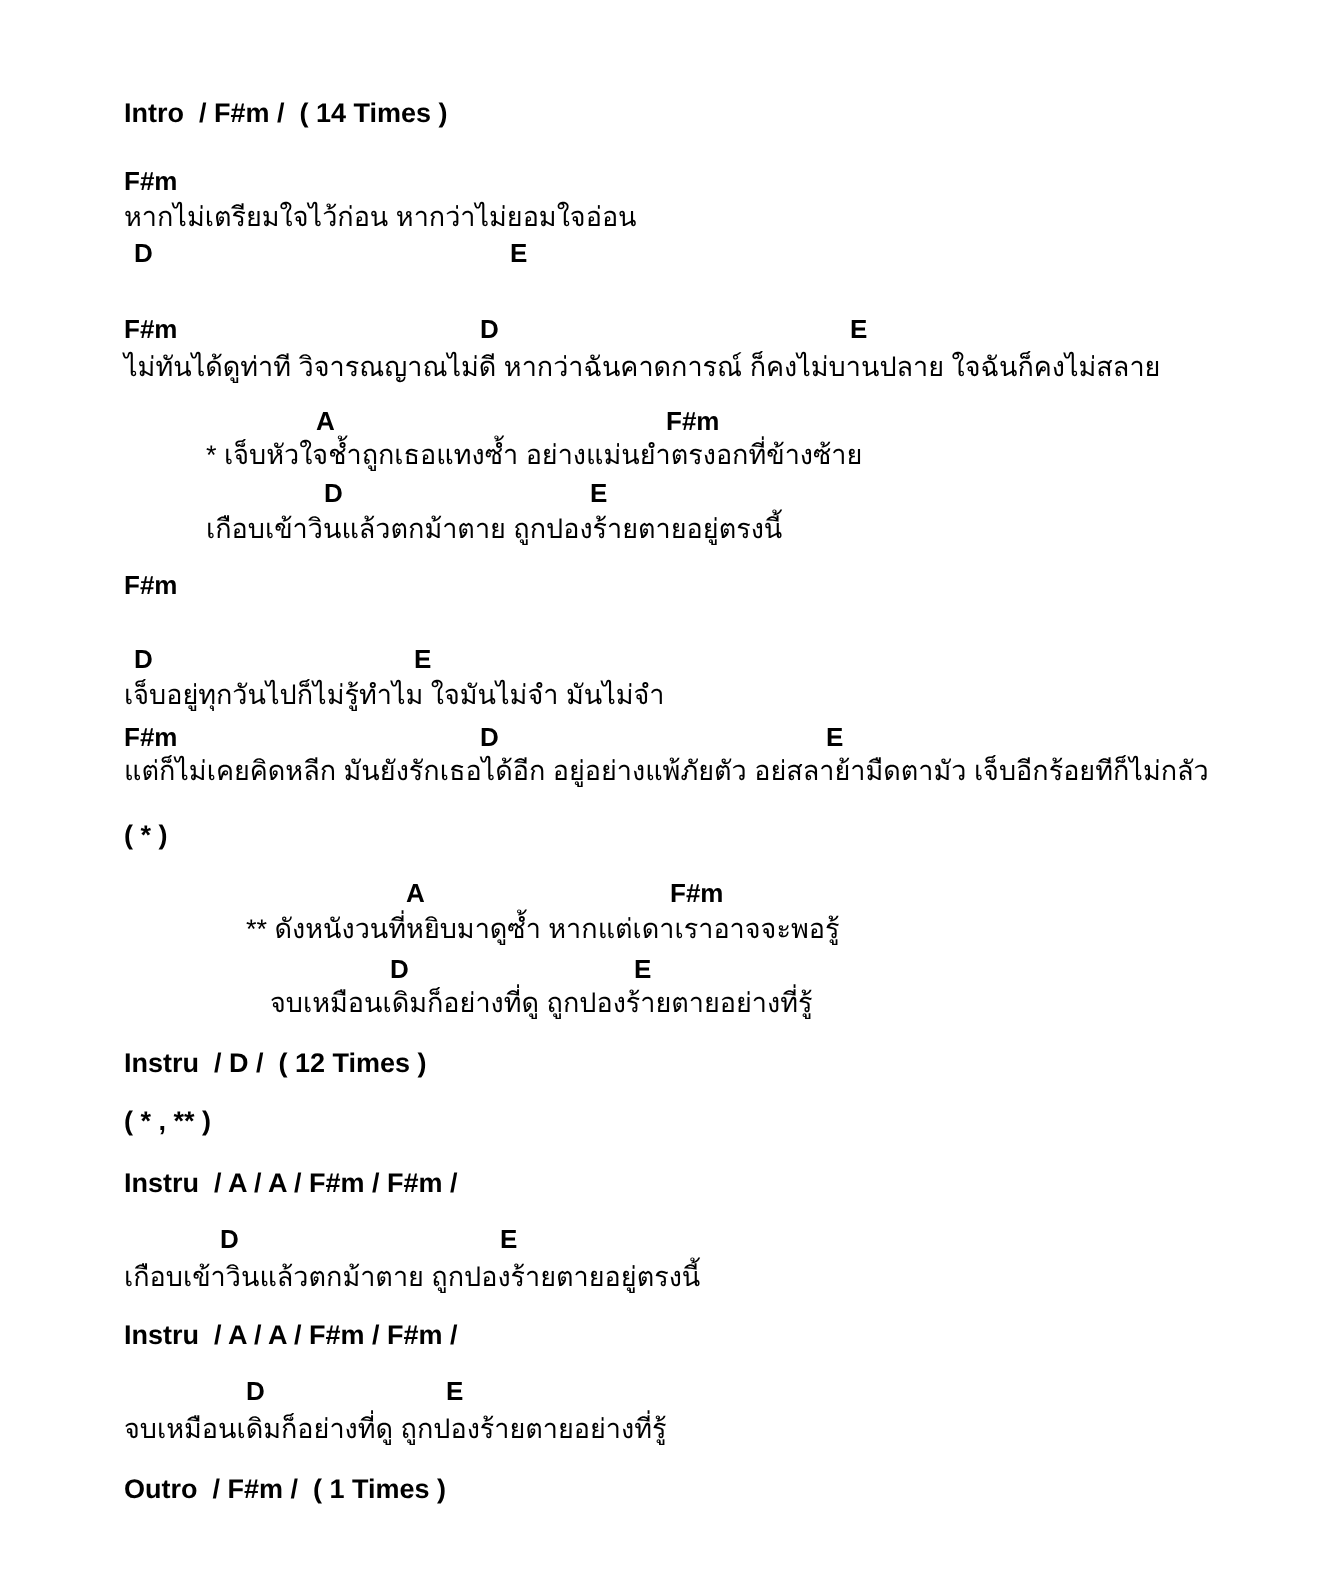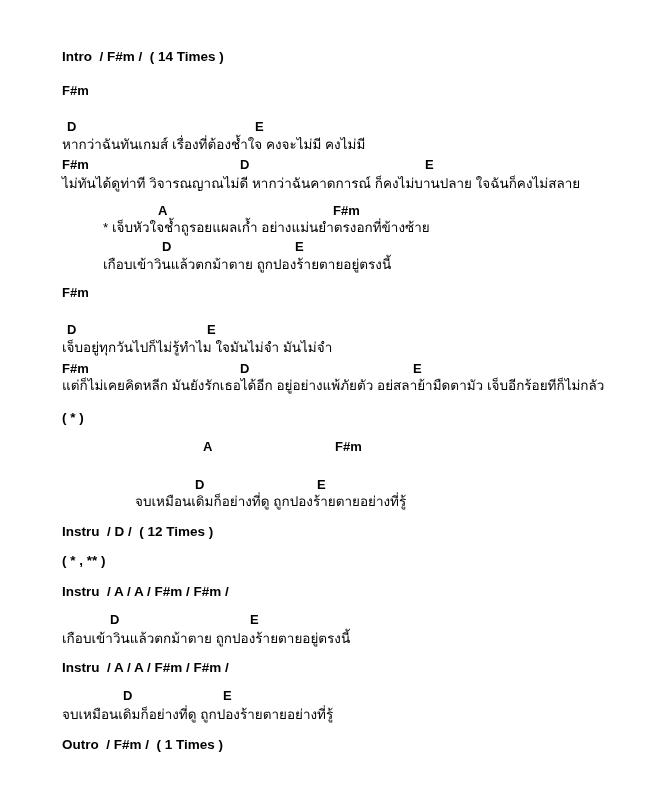--- a/index.html
+++ b/index.html
@@ -41,37 +41,37 @@
 </head>
 <body>
 
 <div class="sheet">
 
   <div class="hdr" style="top:49px">Intro  / F#m /  ( 14 Times )</div>
 
   <div class="chord-line" style="top:83px">
     <span class="chord" style="left:62px">F#m</span>
   </div>
+  <div class="lyric" style="top:100px;left:62px">หากไม่เตรียมใจไว้ก่อน หากว่าไม่ยอมใจอ่อน</div>
   <div class="chord-line" style="top:119px">
     <span class="chord" style="left:67px">D</span>
     <span class="chord" style="left:255px">E</span>
   </div>
-  <div class="lyric" style="top:136px;left:62px">หากว่าฉันทันเกมส์ เรื่องที่ต้องช้ำใจ คงจะไม่มี คงไม่มี</div>
   <div class="chord-line" style="top:157px">
     <span class="chord" style="left:62px">F#m</span>
     <span class="chord" style="left:240px">D</span>
     <span class="chord" style="left:425px">E</span>
   </div>
   <div class="lyric" style="top:175px;left:62px">ไม่ทันได้ดูท่าที วิจารณญาณไม่ดี หากว่าฉันคาดการณ์ ก็คงไม่บานปลาย ใจฉันก็คงไม่สลาย</div>
 
   <div class="chord-line" style="top:203px">
     <span class="chord" style="left:158px">A</span>
     <span class="chord" style="left:333px">F#m</span>
   </div>
-  <div class="lyric" style="top:219px;left:103px">* เจ็บหัวใจช้ำถูรอยแผลเก้ำ อย่างแม่นยำตรงอกที่ข้างซ้าย</div>
+  <div class="lyric" style="top:219px;left:103px">* เจ็บหัวใจช้ำถูกเธอแทงซ้ำ อย่างแม่นยำตรงอกที่ข้างซ้าย</div>
   <div class="chord-line" style="top:239px">
     <span class="chord" style="left:162px">D</span>
     <span class="chord" style="left:295px">E</span>
   </div>
   <div class="lyric" style="top:256px;left:103px">เกือบเข้าวินแล้วตกม้าตาย ถูกปองร้ายตายอยู่ตรงนี้</div>
 
   <div class="chord-line" style="top:285px">
     <span class="chord" style="left:62px">F#m</span>
   </div>
   <div class="chord-line" style="top:322px">
@@ -85,20 +85,21 @@
     <span class="chord" style="left:413px">E</span>
   </div>
   <div class="lyric" style="top:377px;left:62px">แต่ก็ไม่เคยคิดหลีก มันยังรักเธอได้อีก อยู่อย่างแพ้ภัยตัว อย่สลาย้ามืดตามัว เจ็บอีกร้อยทีก็ไม่กลัว</div>
 
   <div class="hdr" style="top:410px">( * )</div>
 
   <div class="chord-line" style="top:439px">
     <span class="chord" style="left:203px">A</span>
     <span class="chord" style="left:335px">F#m</span>
   </div>
+  <div class="lyric" style="top:456px;left:123px">** ดังหนังวนที่หยิบมาดูซ้ำ หากแต่เดาเราอาจจะพอรู้</div>
   <div class="chord-line" style="top:477px">
     <span class="chord" style="left:195px">D</span>
     <span class="chord" style="left:317px">E</span>
   </div>
   <div class="lyric" style="top:493px;left:135px">จบเหมือนเดิมก็อย่างที่ดู ถูกปองร้ายตายอย่างที่รู้</div>
 
   <div class="hdr" style="top:524px">Instru  / D /  ( 12 Times )</div>
 
   <div class="hdr" style="top:553px">( * , ** )</div>
 

